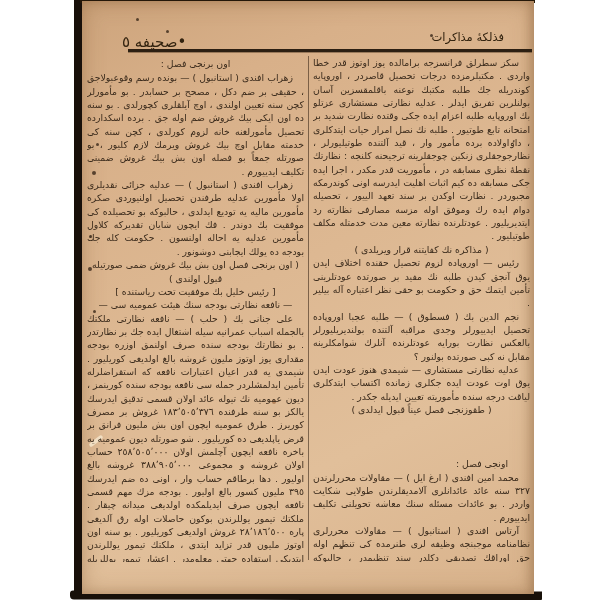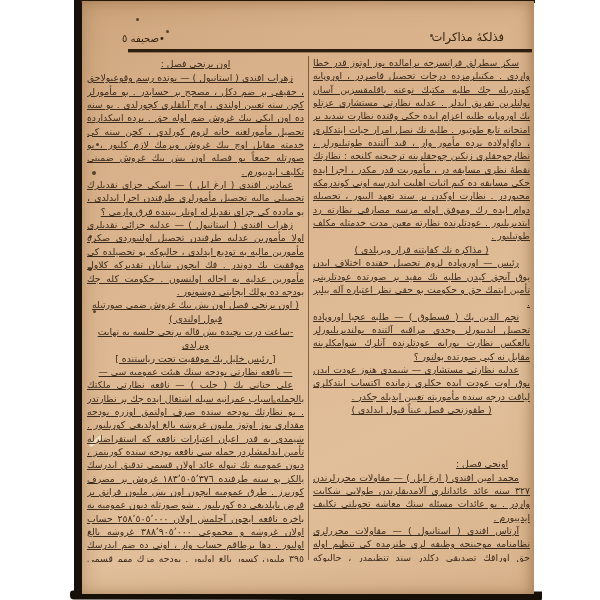--- a/index.html
+++ b/index.html
@@ -18,34 +18,34 @@
   .paper{position:absolute;left:82px;top:1px;width:452px;height:593px;
          background:linear-gradient(155deg,#cda47c 0%,#d8b089 18%,#ddb892 45%,#e1bf9a 72%,#d9b38c 100%);
          box-shadow:inset 0 0 22px rgba(120,80,40,.35), inset -4px 0 8px rgba(110,70,35,.25);
          color:#3a2a1c;}
 
   .stain{position:absolute;border-radius:50%;background:#2e1d10;opacity:.75;}
   .fold-mark{position:absolute;left:6px;top:438px;width:16px;height:4px;
              background:#f3e2c8;transform:rotate(-38deg);border-radius:2px;opacity:.9;}
 
   
-  .page-stamp{position:absolute;left:40px;top:32px;font-size:10px;direction:rtl;
+  .page-stamp{position:absolute;left:40px;top:32px;font-size:15px;direction:rtl;
               letter-spacing:.5px;color:#33230f;}
   .masthead{position:absolute;left:0;right:0;top:29px;text-align:right;
             text-indent:30px;font-size:11.5px;direction:rtl;color:#33230f;padding-left:13px;}
   .rule{position:absolute;left:46px;top:48px;width:404px;height:3px;
         background:#2c1f12;box-shadow:0 1px 0 rgba(60,40,20,.4);}
 
   
   .columns{position:absolute;left:4px;top:55px;width:444px;height:506px;
            display:flex;direction:rtl;}
   .col{width:217px;height:100%;overflow:hidden;direction:rtl;}
   .divider{width:1px;height:504px;margin:0 4px;background:rgba(45,28,12,.55);}
   .col .blk{font-size:9.3px;line-height:13.35px;text-align:justify;
-            text-align-last:right;color:#3b2b1c;text-decoration:underline;}
+            text-align-last:right;color:#3b2b1c;}
   .col .blk.para{text-indent:11px;}
   .col .blk.center{text-align:center;text-align-last:center;text-indent:0;}
   .col .blk.h-center{text-align:center;text-align-last:center;text-indent:0;
                      margin:1px 0;}
   .col .blk.h-bold{text-align:center;text-align-last:center;text-indent:0;
                    font-weight:bold;font-size:10.5px;margin:6px 0 4px;}
   .col .blk.h-right{text-align:right;text-align-last:right;text-indent:22px;margin-top:41px;}
 </style>
 </head>
 <body>
@@ -83,24 +83,22 @@
           <div class="blk para">عدليه نظارتى مستشارى — شيمدى هنوز عودت ايدن يوق اوت عودت ايده جكلرى زمانده اكتساب ايتدكلرى لياقت درجه سنده مأموريته تعيين ايديله جكدر .</div>
           <div class="blk center">( طقوزنجى فصل عيناً قبول ايدلدى )</div>
           <div class="blk h-right">اونجى فصل :</div>
           <div class="blk para">محمد امين افندى ( ارغ ايل ) — مقاولات محررلرندن ٣٢٧ سنه عائد عائدانلرى آلامديقلرندن طولايى شكايت واردر . بو عائدات مسئله سنك معاشه تحويلنى تكليف ايدييورم .</div>
           <div class="blk para">آرتاس افندى ( استانبول ) — مقاولات محررلرى نظامنامه موجبنجه وظيفه لرى طنرمده كى تنظيم اوله جق اوراقك تصديقى دكلدر سند تنظيمدر ، حالبوكه ياپميورلر ، بو اصحاب مراجعت ايچون قا بر نظارتك بو خصوصده نظر دقتى جلب ايدرم . سند تنظيمى وظيفه لرينده اخطار ايتسونلر .</div>
         </div>
       <div class="divider"></div>
       <div class="col">
           <div class="blk h-center">اون برنجى فصل :</div>
           <div class="blk para">زهراب افندى ( استانبول ) — بونده رسم وقوعبولاجق ، حقيقى بر ضم دكل ، مصحح بر حسابدر . بو مأمورلر كچن سنه تعيين اولندى ، اوچ آيلقلرى كچورلدى . بو سنه ده اون ايكى بيك غروش ضم اوله جق . برده اسكدارده تحصيل مأمورلغنه خانه لزوم كورلدى ، كچن سنه كى خدمته مقابل اوچ بيك غروش ويرمك لازم كليور ، بو صورتله جمعاً بو فصله اون بش بيك غروش ضمينى تكليف ايدييورم .</div>
-          <div class="blk para">عمادين افندى ( ارغ ايل ) — اسكى جزاى نقديلرك تحصيلى ماليه تحصيل مأمورلرى طرفندن اجرا ايدلدى ، بو مادده كى جزاى نقديلرله اونلر بيننده فرق وارمى ؟</div>
           <div class="blk para">زهراب افندى ( استانبول ) — عدليه جزائى نقديلرى اولا مأمورين عدليه طرفندن تحصيل اولنيوردى صكره مأمورين ماليه يه توديع ايدلدى ، حالبوكه بو تحصيلده كى موفقيت بك دوندر . فك ايچون شايان تقديركه كلاول مأمورين عدليه يه احاله اولنسون . حكومت كله جك بودجه ده يولك ايجابنى دوشونور .</div>
           <div class="blk center">( اون برنجى فصل اون بش بيك غروش ضمى صورتيله قبول اولندى )</div>
-          <div class="blk center">-ساعت درت بچيده بش قاله برنجى جلسه يه نهايت ويرلدى</div>
           <div class="blk center">[ رئيس خليل بك موفقيت تحت رياستنده ]</div>
           <div class="blk center">— نافعه نظارتى بودجه سنك هيئت عموميه سى —</div>
           <div class="blk para">على جنانى بك ( حلب ) — نافعه نظارتى ملكتك بالجمله اسباب عمرانيه سيله اشتغال ايده جك بر نظارتدر . بو نظارتك بودجه سنده صرف اولنمق اوزره بودجه مقدارى يوز اوتوز مليون غروشه بالغ اولديغى كوريليور . شيمدى يه قدر اعيان اعتبارات نافعه كه استقراضلرله تأمين ايدلمشلردر جمله سى نافعه بودجه سنده كورينمز ، ديون عموميه نك تيوله عائد اولان قسمى تدقيق ايدرسك يالكز بو سنه طرفنده ١٨٣٬٥٠٥٬٣٧٦ غروش بر مصرف كوريرز . طرق عموميه ايچون اون بش مليون فرانق بر قرض ياپلديغى ده كوريليور . شو صورتله ديون عموميه يه باخره نافعه ايچون آچلمش اولان ٢٥٨٬٥٠٥٬٠٠٠ حساب اولان غروشه و مجموعى ٣٨٨٬٩٠٥٬٠٠٠ غروشه بالغ اوليور . دها برطاقم حساب وار ، اونى ده ضم ايدرسك ٣٩٥ مليون كسور بالغ اوليور . بودجه مزك مهم قسمى نافعه ايچون صرف ايديلمكده اولديغى ميدانه چيقار . ملكتك تيمور يوللرندن بوكون حاصلات اوله رق آلديغى پاره ٢٨٬١٨٦٬٥٠٠ غروش اولديغى كوريليور . بو سنه اون اوتوز مليون قدر تزايد ايتدى ، ملكتك تيمور يوللرندن ايتديكى استفاده جهتى معلومدر . اعشار تيمور يوللريله فرق ايتدى ، مثلا قونيه مركز سنجاغى اعشارى سنوى طقوز يوز بيك ليرايه صاتيليركن شيمندوفر كچدكدن صكره التمش بيك ليرايه صاتيلمقده در .</div>
         </div>
     </div>
 
   </div>
 </div>
 
 </body></html>

